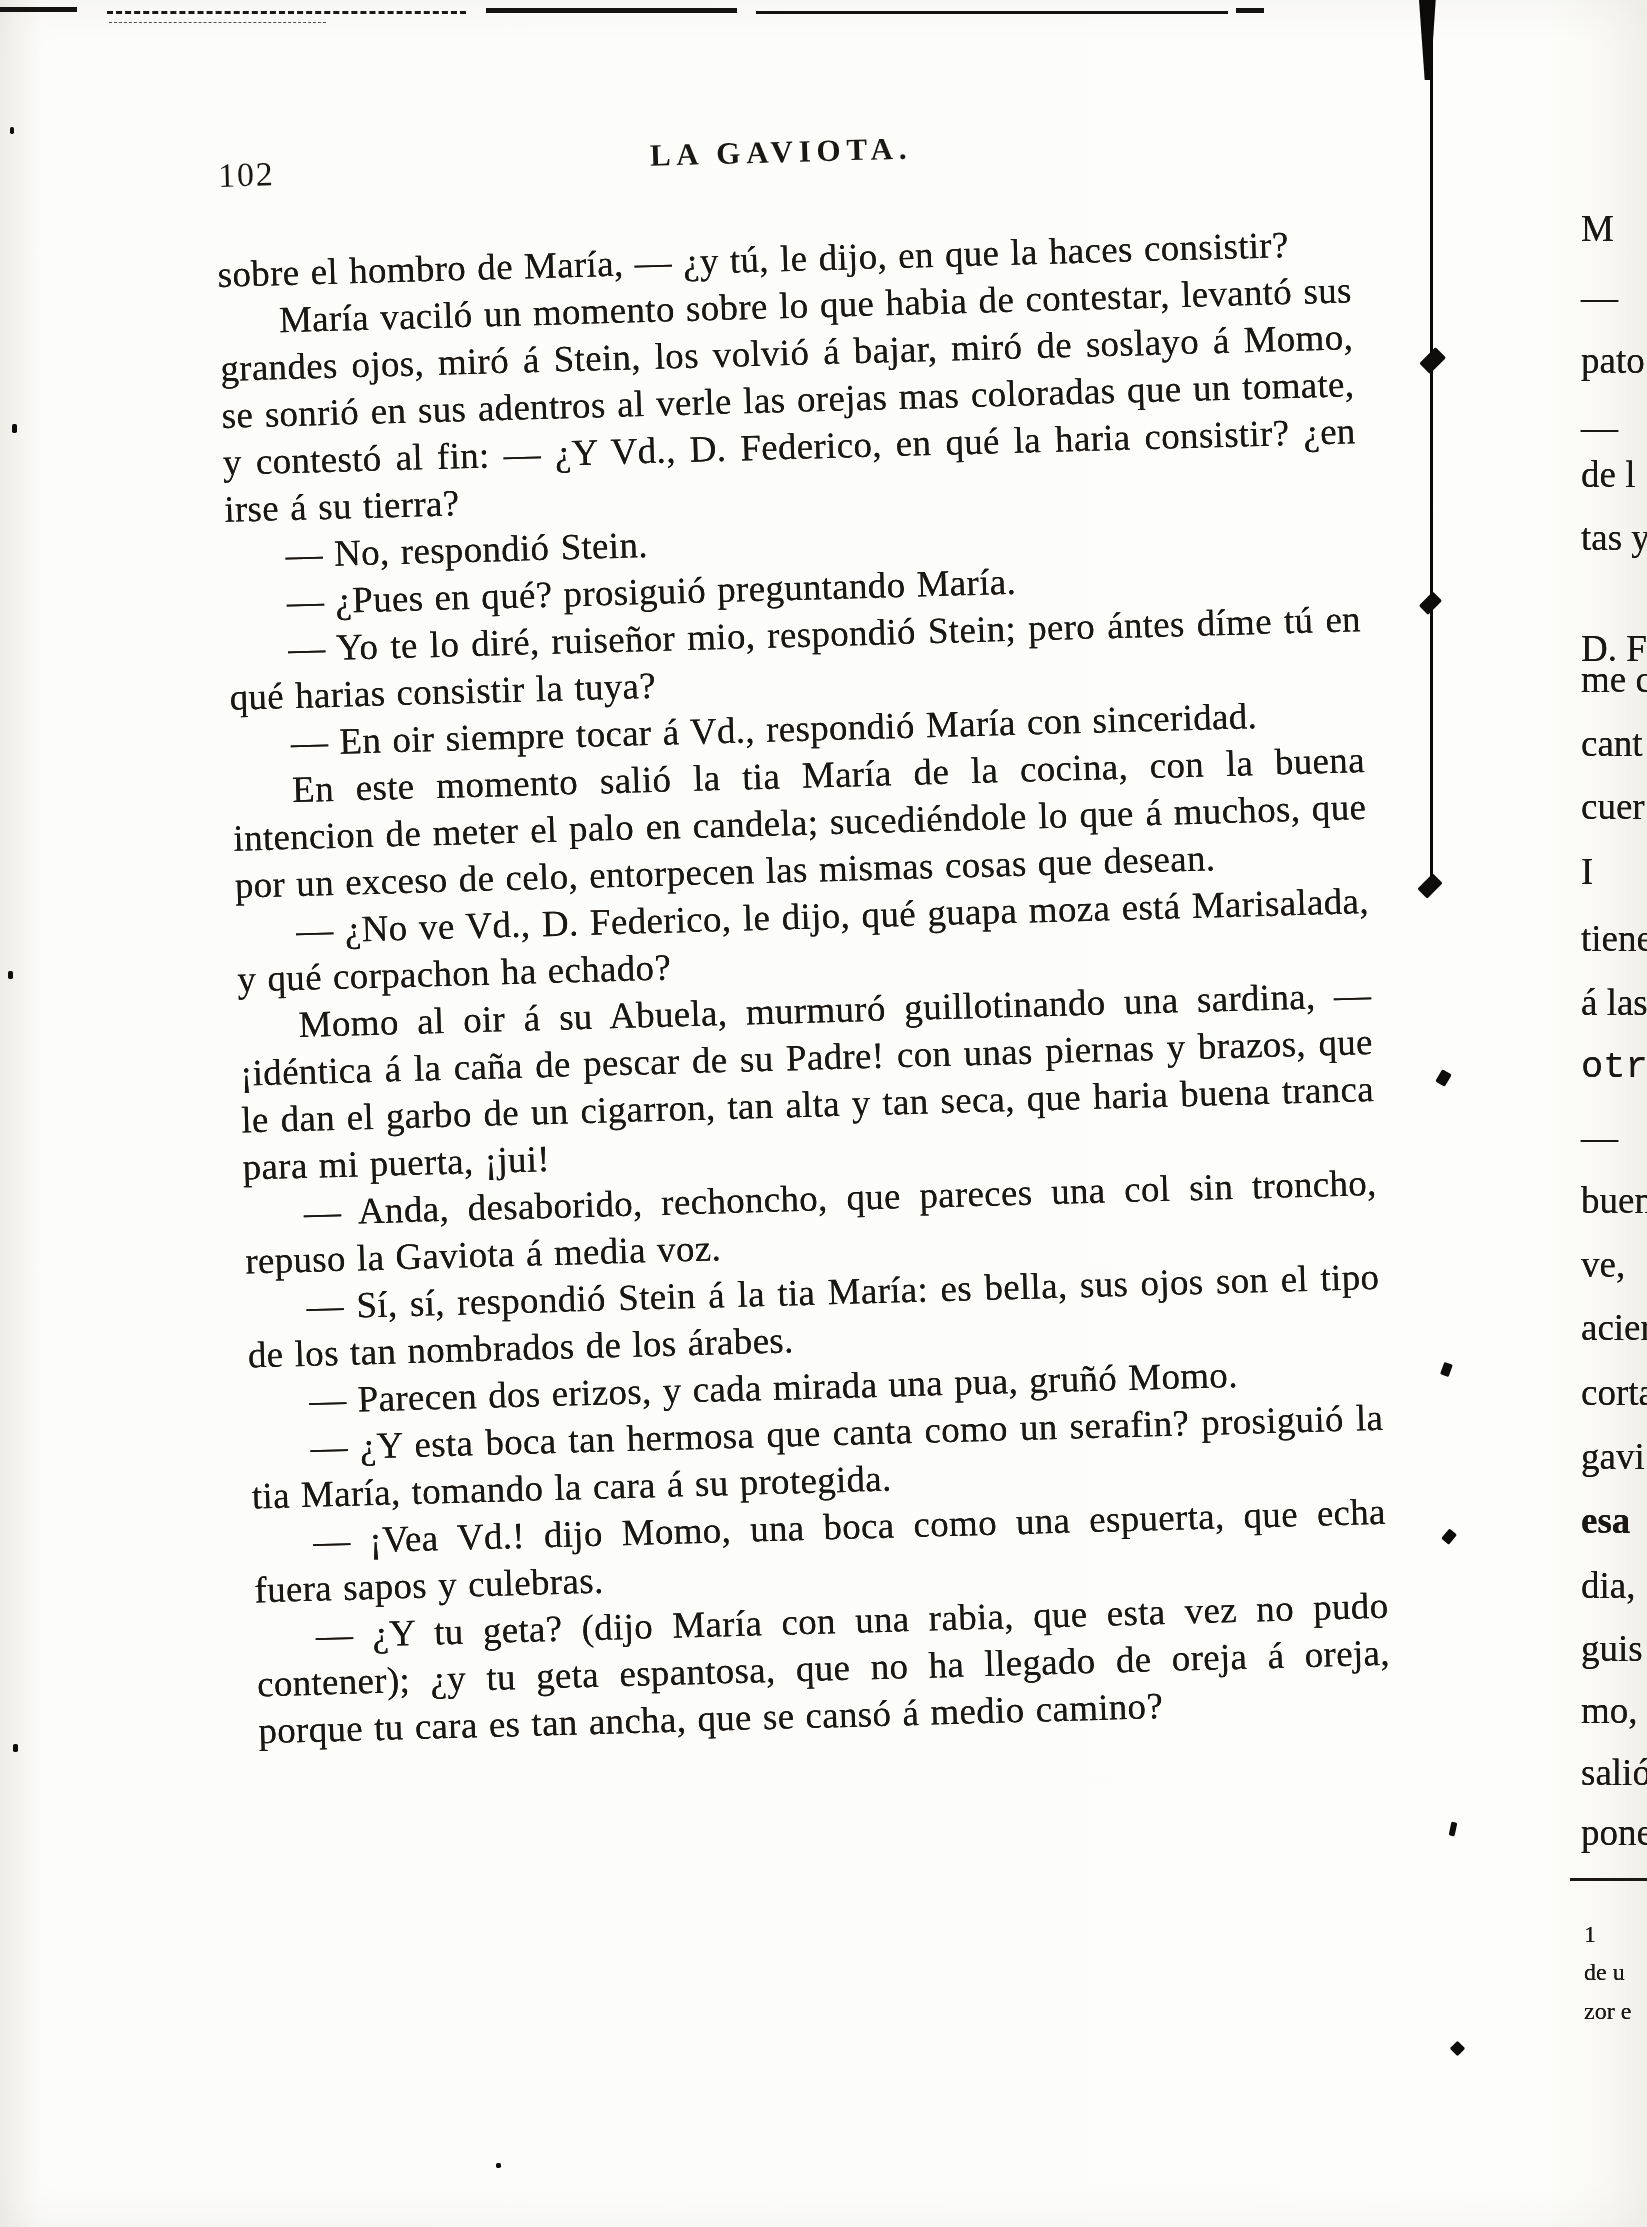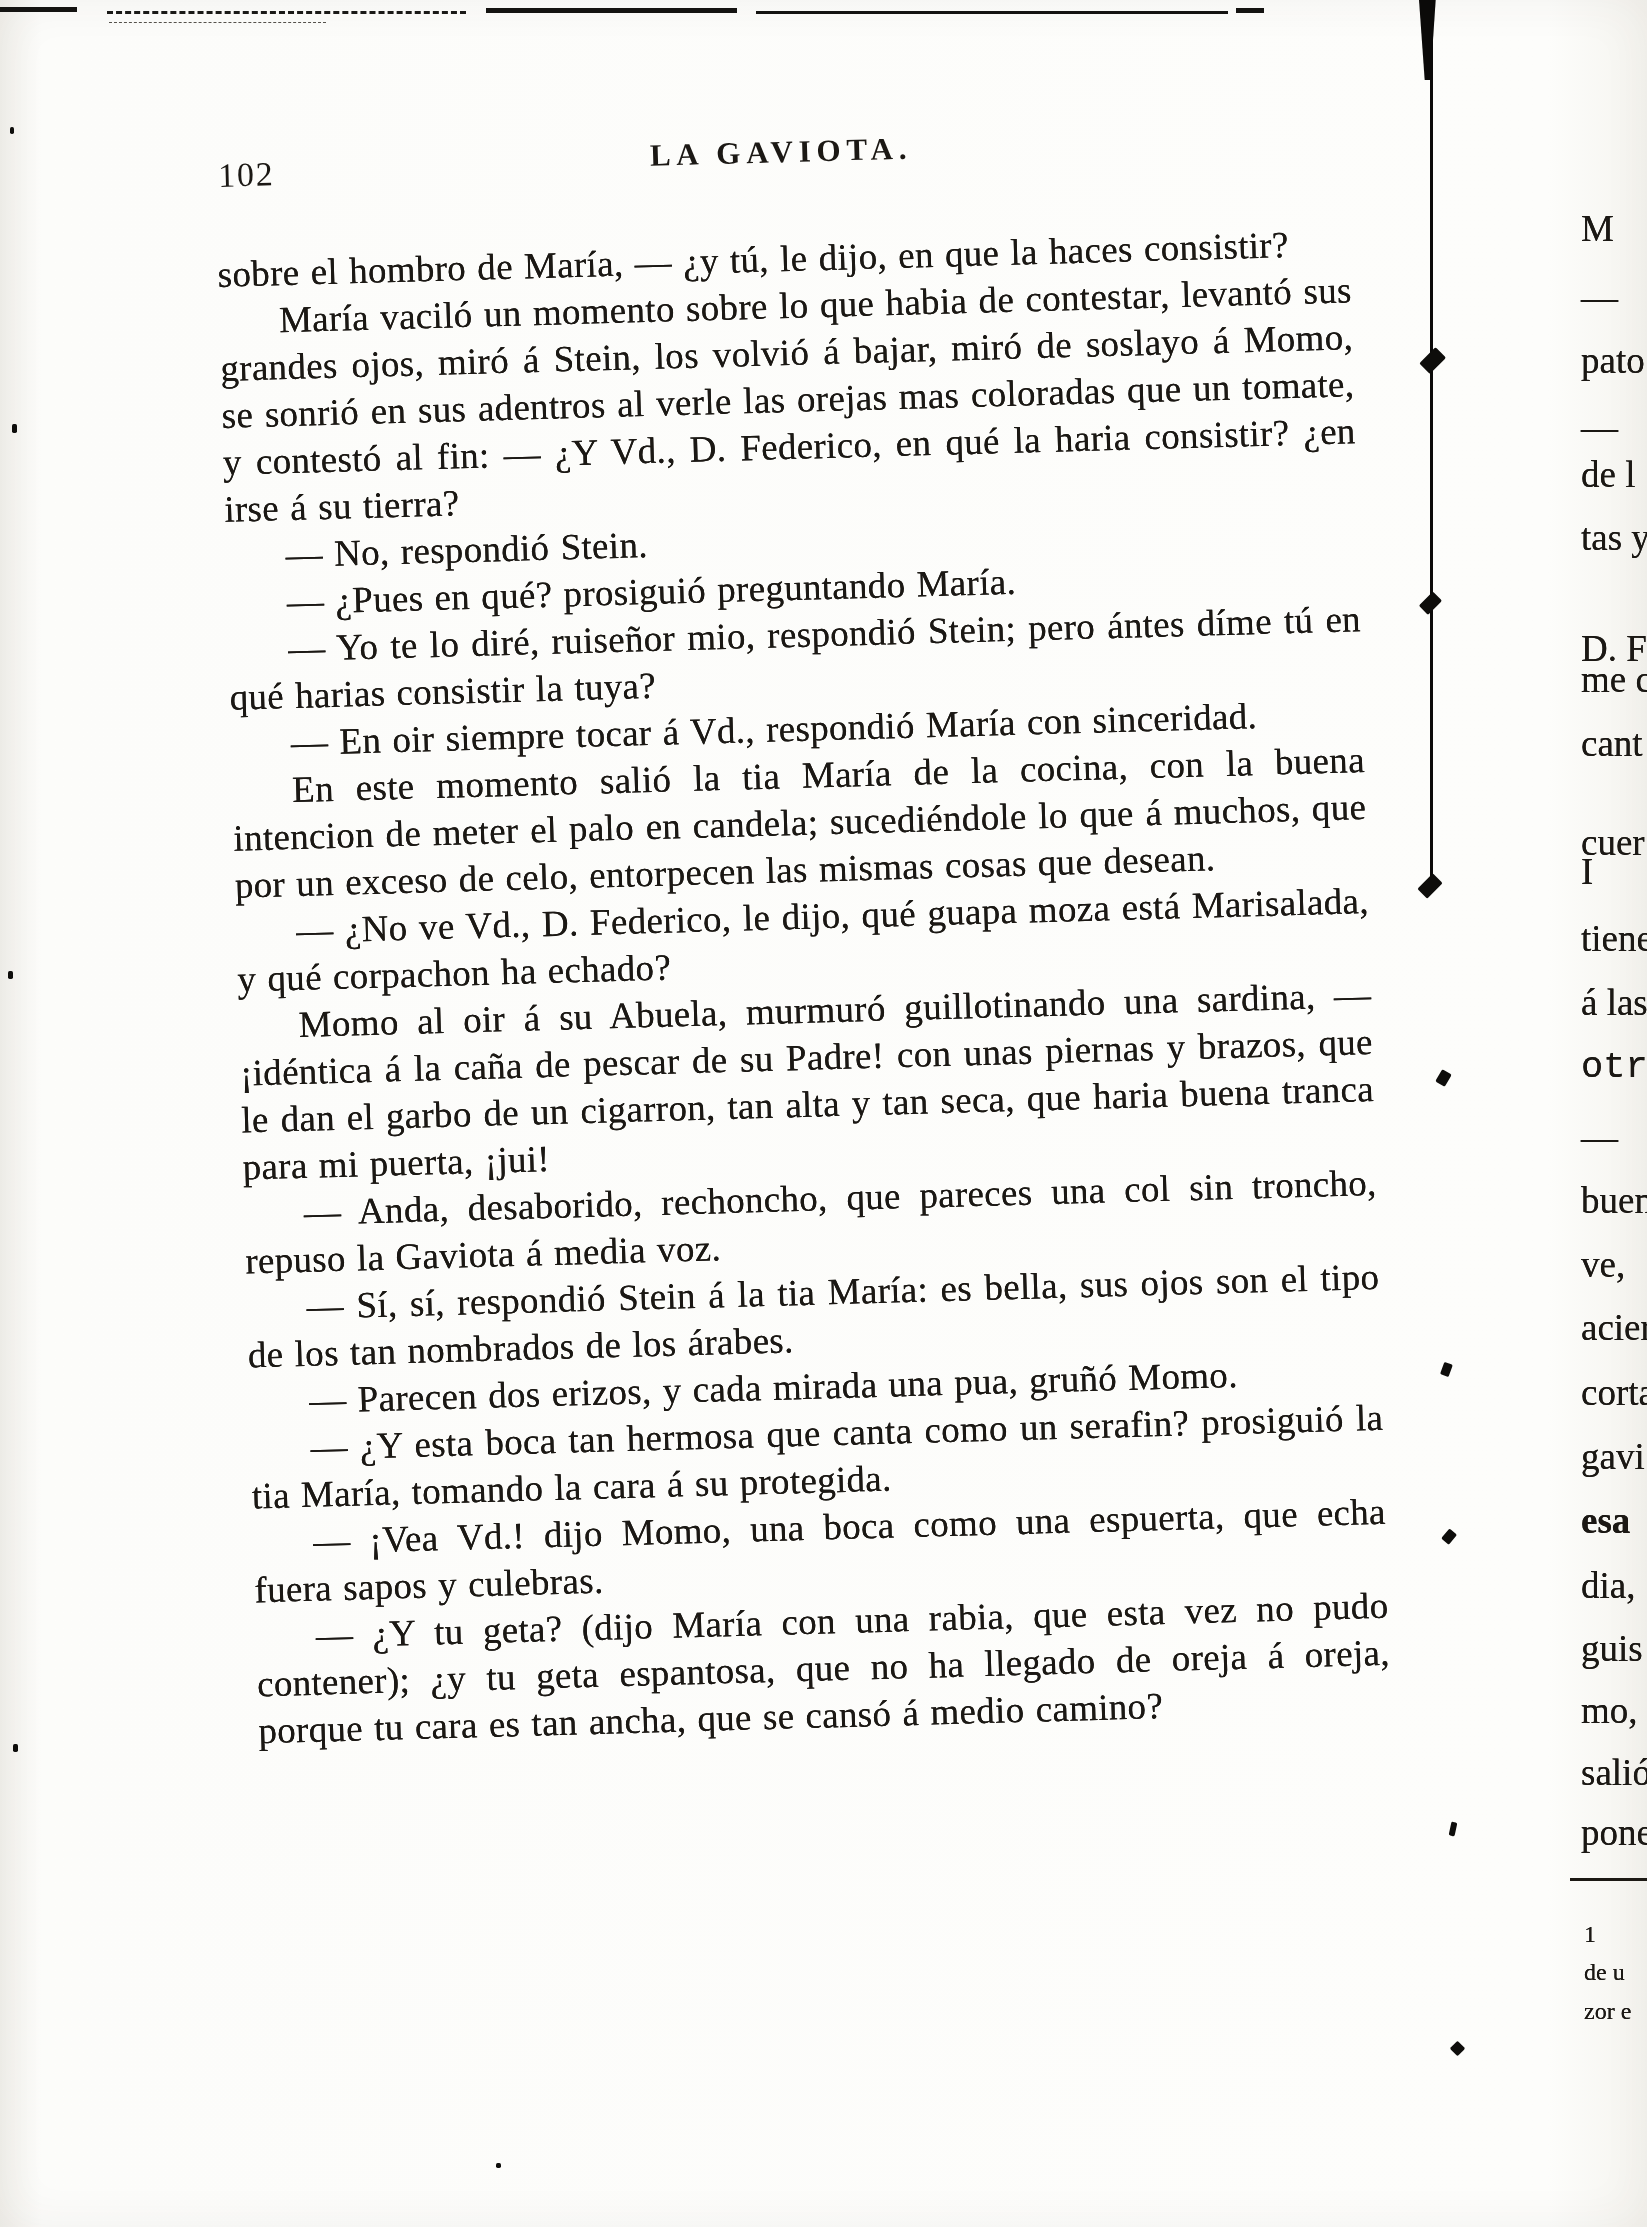--- a/index.html
+++ b/index.html
@@ -93,21 +93,21 @@
   <div class="neighbor" id="fragments">
       <div class="frag" style="top: 207px;">M</div>
       <div class="frag" style="top: 276px;">—</div>
       <div class="frag" style="top: 339px;">pato</div>
       <div class="frag" style="top: 406px;">—</div>
       <div class="frag" style="top: 453px;">de l</div>
       <div class="frag" style="top: 516px;">tas y</div>
       <div class="frag" style="top: 595px; margin-top: 32px;">D. F</div>
       <div class="frag" style="top: 658px;">me c</div>
       <div class="frag" style="top: 722px;">cant</div>
-      <div class="frag" style="top: 821px;">cuer</div>
+      <div class="frag" style="top: 785px;">cuer</div>
       <div class="frag" style="top: 850px;">I</div>
       <div class="frag" style="top: 917px;">tiene</div>
       <div class="frag" style="top: 981px;">á las</div>
       <div class="frag" style="top: 1046px; font-family: Liberation Mono, monospace;">otro</div>
       <div class="frag" style="top: 1116px;">—</div>
       <div class="frag" style="top: 1179px;">buena</div>
       <div class="frag" style="top: 1243px;">ve,</div>
       <div class="frag" style="top: 1306px;">acier</div>
       <div class="frag" style="top: 1371px;">corta</div>
       <div class="frag" style="top: 1435px;">gavi</div>

